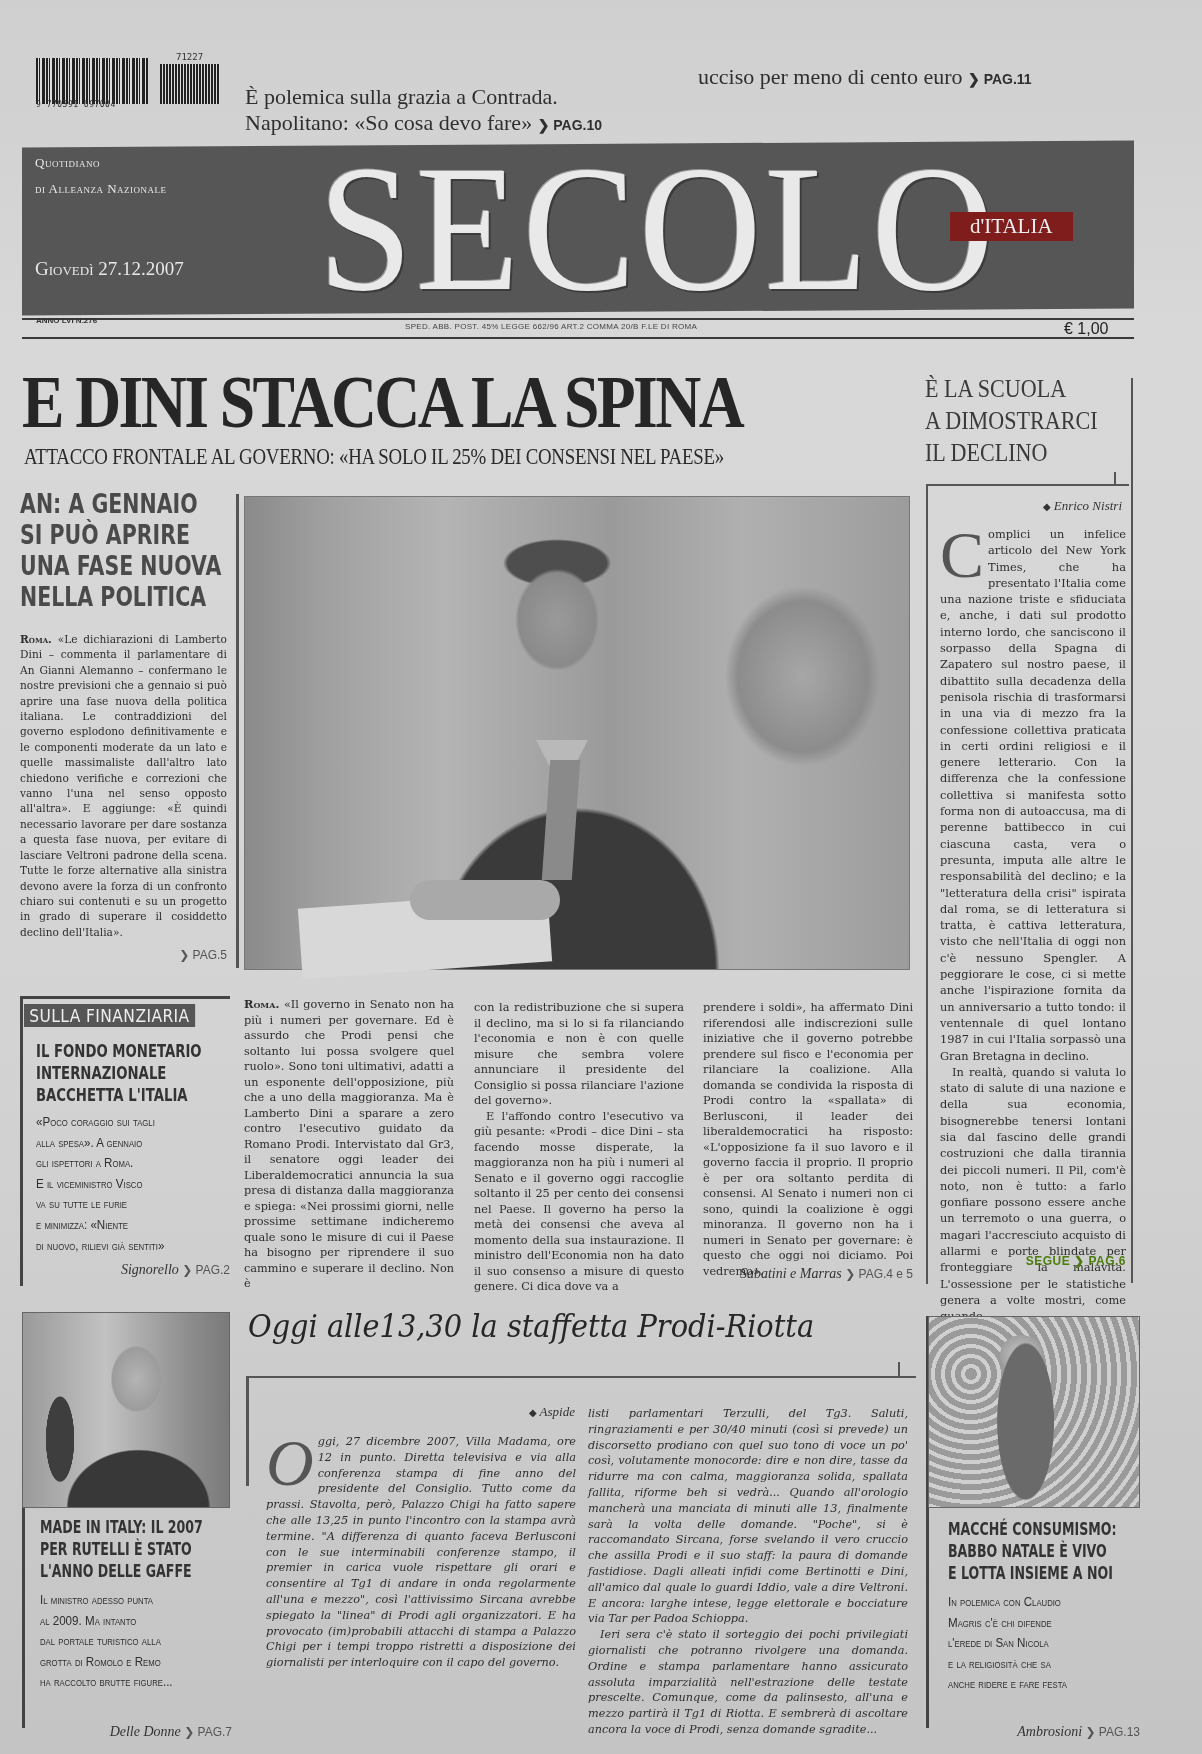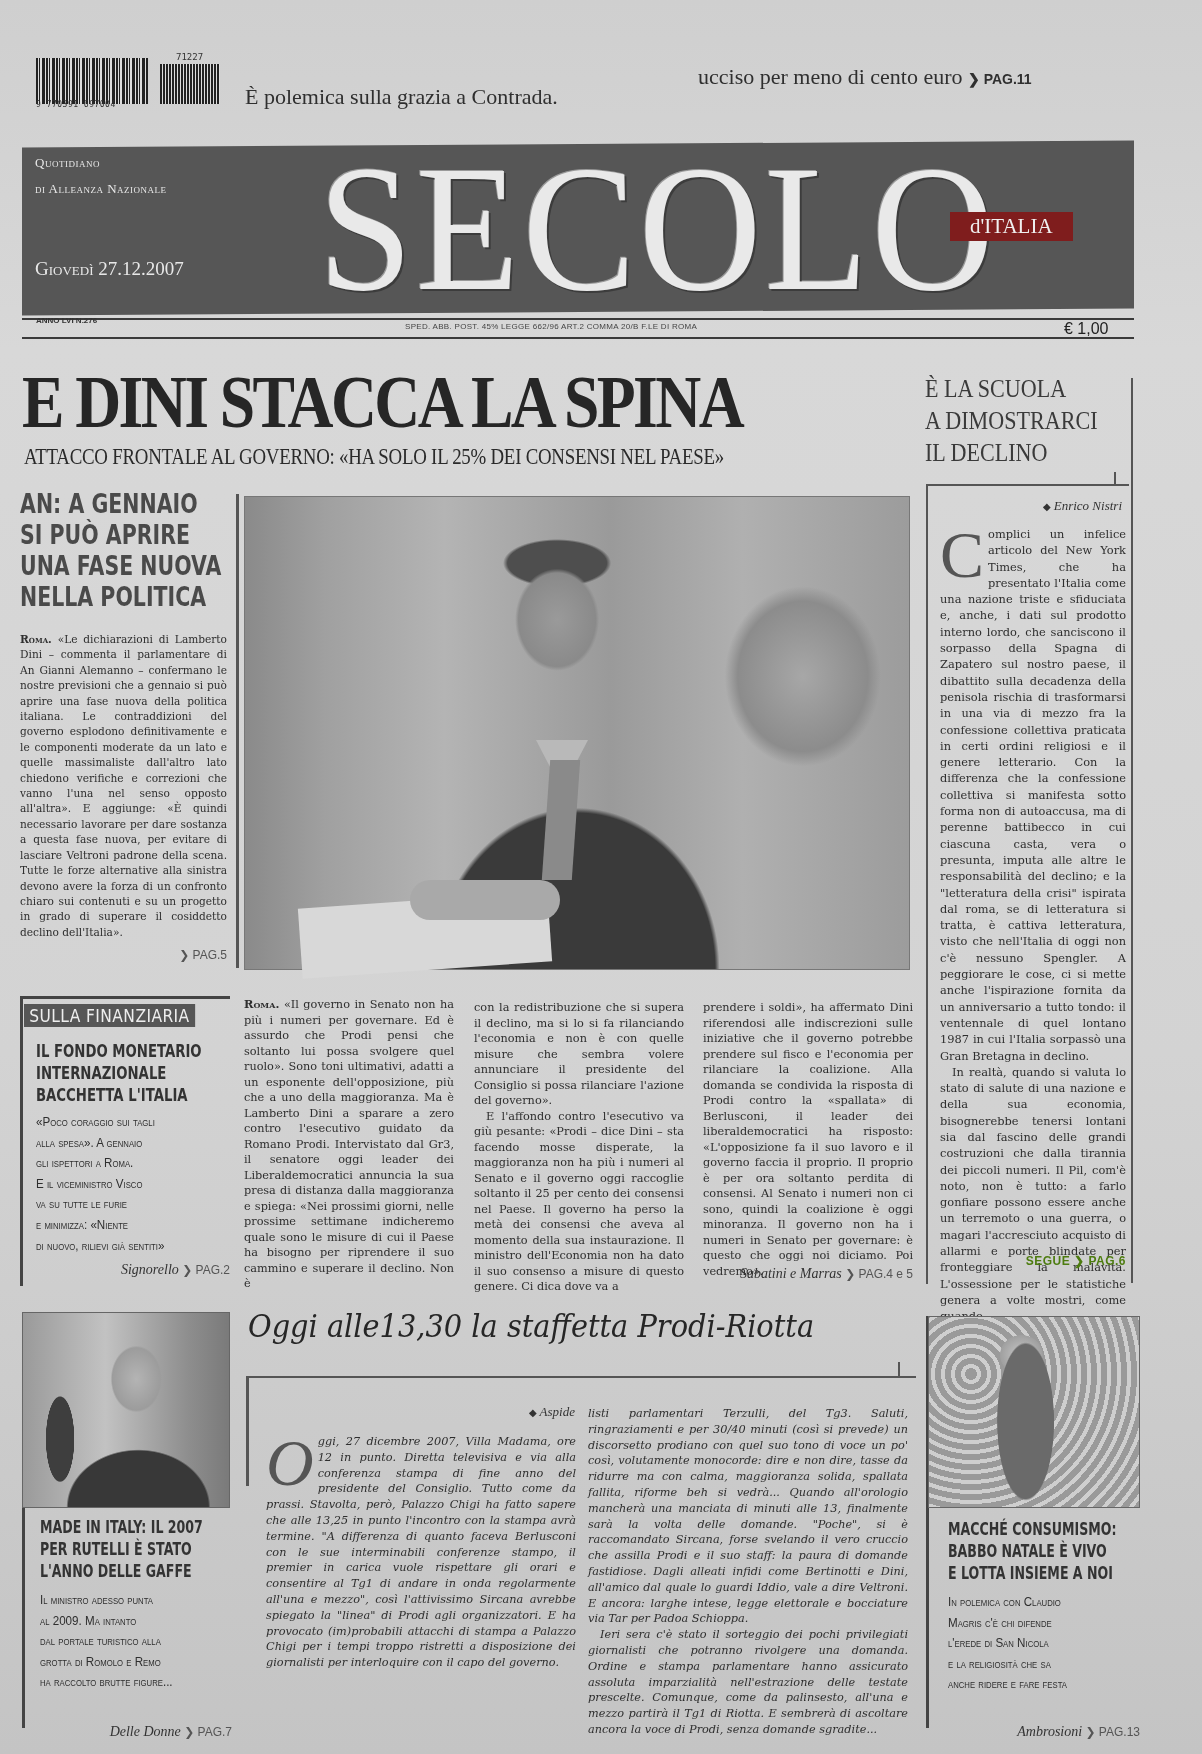--- a/index.html
+++ b/index.html
@@ -149,20 +149,24 @@
 </head>
 <body>
 
 <div class="abs barcode2-num">71227</div>
 <div class="abs barcode"></div>
 <div class="abs barcode2"></div>
 <div class="abs barcode-num">9 770391 697004</div>
 
 <div class="abs teaser teaser-1">
   <div>È polemica sulla grazia a Contrada.</div>
+  <div>
+    <span>Napolitano: «So cosa devo fare»</span>
+    <span class="pag">❯ PAG.10</span>
+  </div>
 </div>
 <div class="abs teaser teaser-2">
   <div>
     <span>ucciso per meno di cento euro</span>
     <span class="pag">❯ PAG.11</span>
   </div>
 </div>
 
 <div class="abs masthead"></div>
 <div class="abs mast-left">

